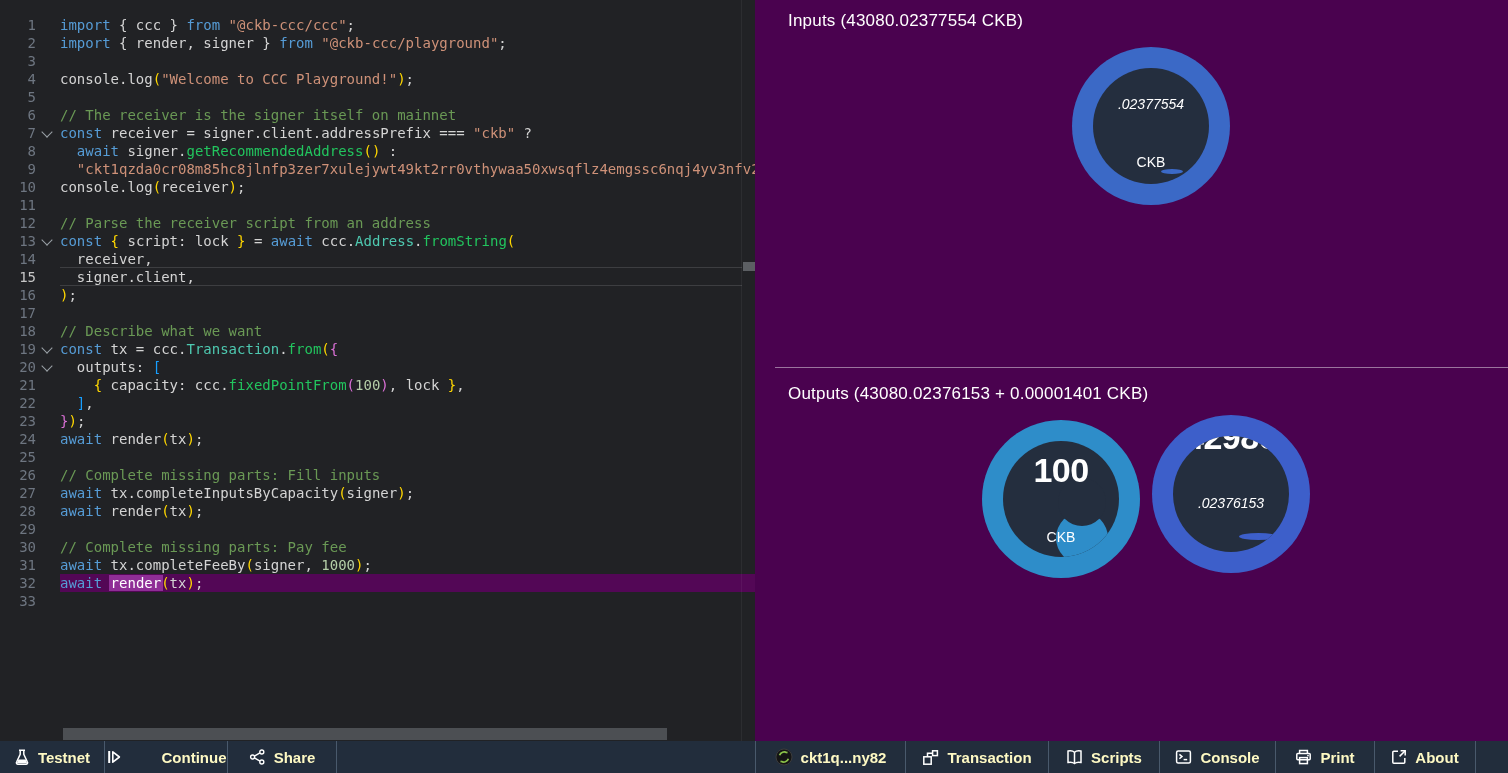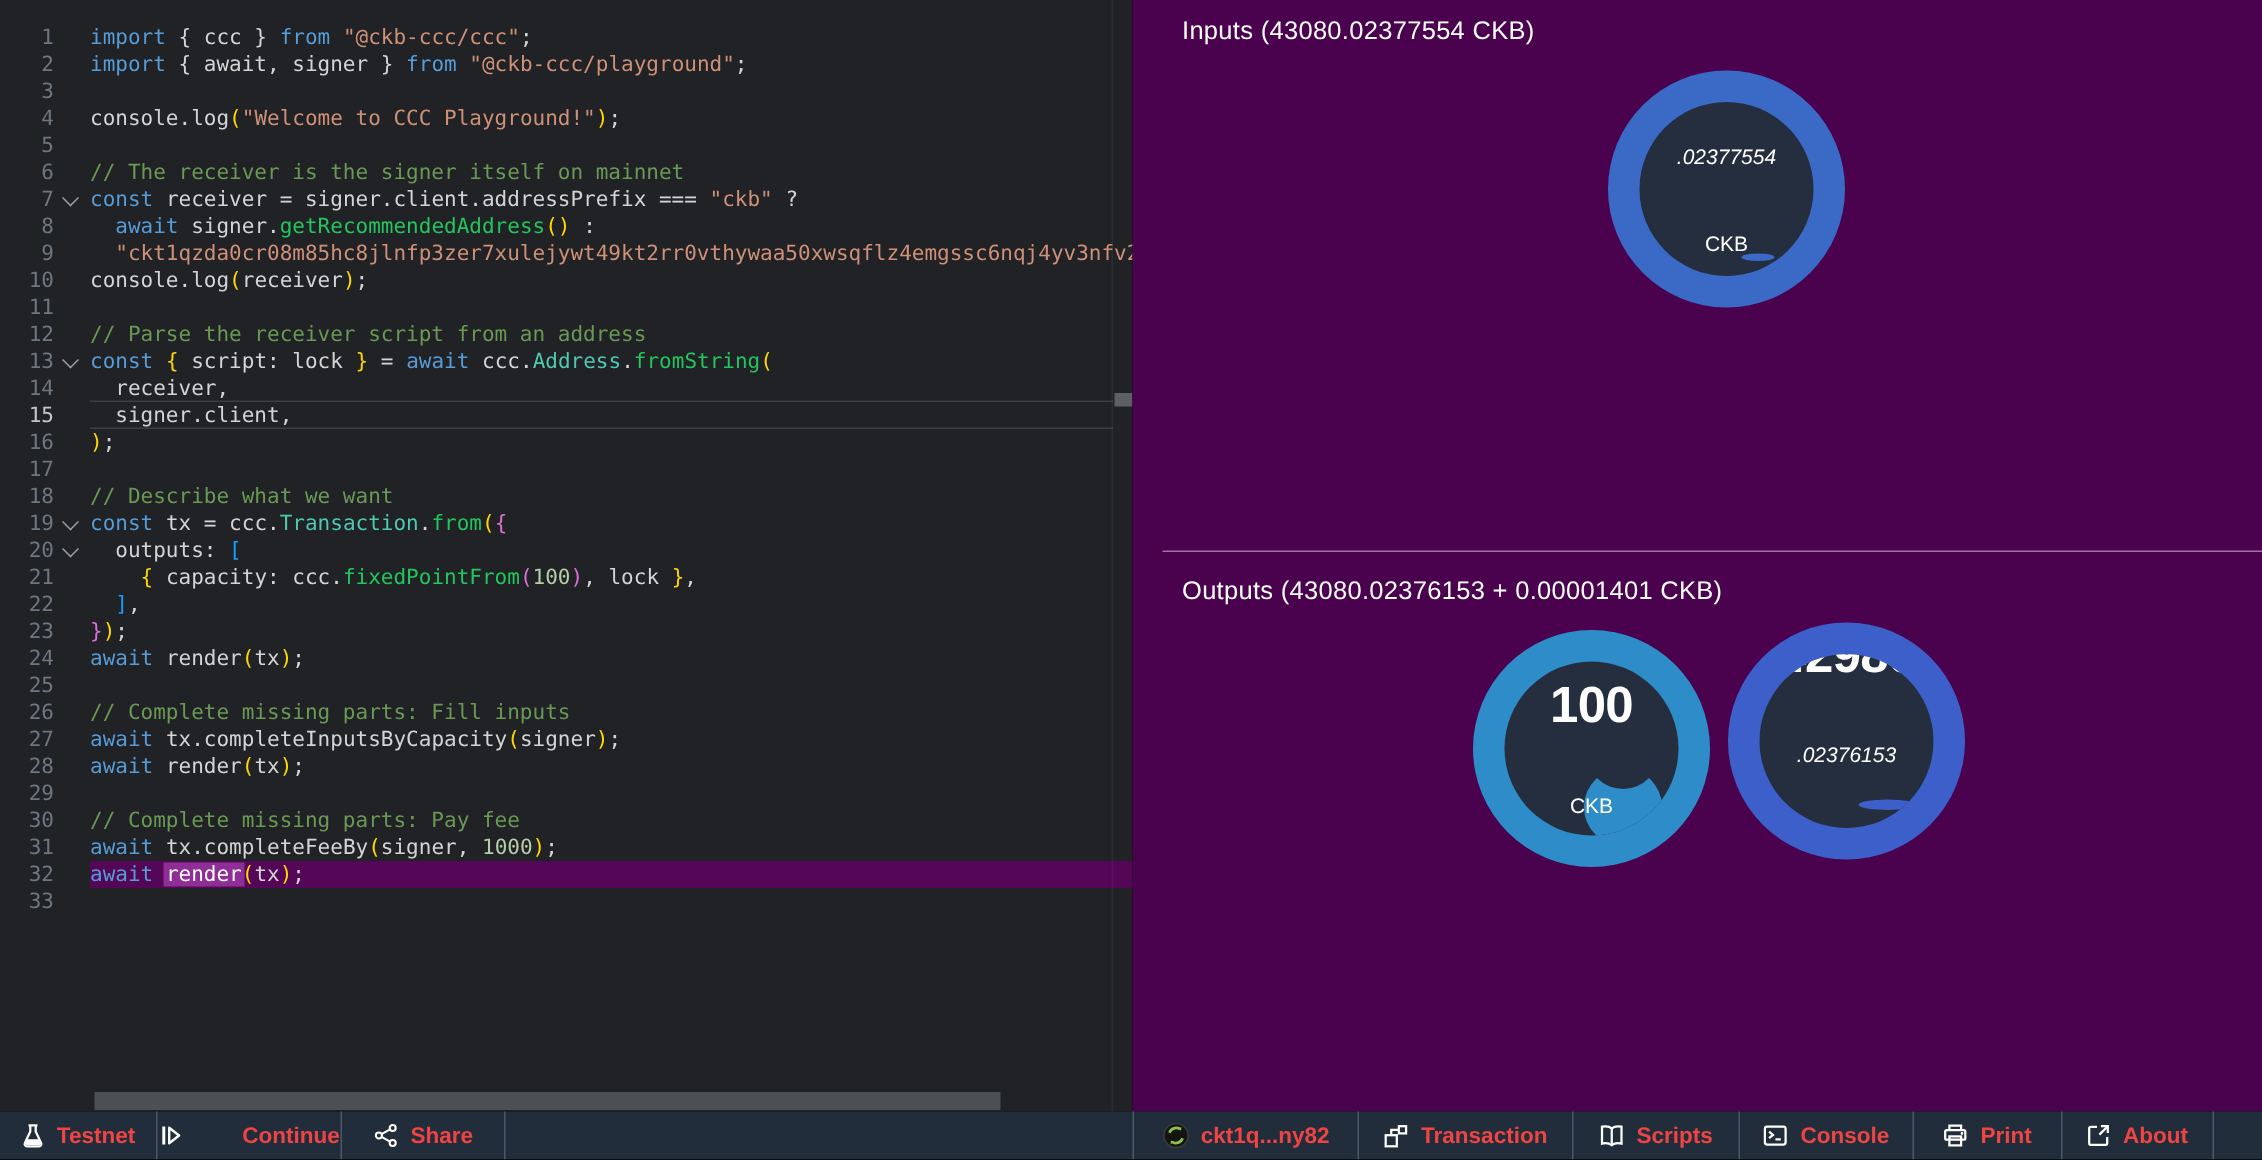--- a/index.html
+++ b/index.html
@@ -94,21 +94,21 @@
     border-radius:50%; background:var(--cell-inner); z-index:1;
   }
   .occupancy-sliver { position:absolute; border-radius:50%; z-index:1; }
   .sliver-input { left:68px; top:101px; width:22px; height:5px; }
   .sliver-out-2 { left:66px; top:97px; width:39px; height:7px; }
 
   
   .toolbar {
     position:absolute; left:0; top:741px; width:1508px; height:32px;
     background:var(--toolbar-bg); display:flex; align-items:stretch;
-    color:#ef4444;
+    color:#fef9c3;
   }
   .tb-btn {
     display:flex; align-items:center; justify-content:center; gap:8px;
     font-size:15px; font-weight:700; border-right:1px solid #49596c;
     flex:0 0 auto; cursor:default;
   }
   .tb-spacer { flex:1 1 auto; border-right:1px solid #49596c; }
   .tb-end { flex:0 0 32px; }
   .tb-btn svg { display:block; }
   .tb-left-0 { width:105px; } .tb-left-1 { width:123px;gap:40px; } .tb-left-2 { width:109px; }
@@ -121,21 +121,21 @@
 <div class="editor">
   <div class="editor-inner">
       <div class="line">
         <div class="gutter-num">1</div>
         <div class="fold"></div>
         <div class="code"><span class="tk-k">import</span><span class="tk-w"> { ccc } </span><span class="tk-k">from</span><span class="tk-w"> </span><span class="tk-s">"@ckb-ccc/ccc"</span><span class="tk-w">;</span></div>
       </div>
       <div class="line">
         <div class="gutter-num">2</div>
         <div class="fold"></div>
-        <div class="code"><span class="tk-k">import</span><span class="tk-w"> { await, signer } </span><span class="tk-k">from</span><span class="tk-w"> </span><span class="tk-s">"@ckb-ccc/playground"</span><span class="tk-w">;</span></div>
+        <div class="code"><span class="tk-k">import</span><span class="tk-w"> { render, signer } </span><span class="tk-k">from</span><span class="tk-w"> </span><span class="tk-s">"@ckb-ccc/playground"</span><span class="tk-w">;</span></div>
       </div>
       <div class="line">
         <div class="gutter-num">3</div>
         <div class="fold"></div>
         <div class="code"></div>
       </div>
       <div class="line">
         <div class="gutter-num">4</div>
         <div class="fold"></div>
         <div class="code"><span class="tk-w">console.log</span><span class="tk-g">(</span><span class="tk-s">"Welcome to CCC Playground!"</span><span class="tk-g">)</span><span class="tk-w">;</span></div>

